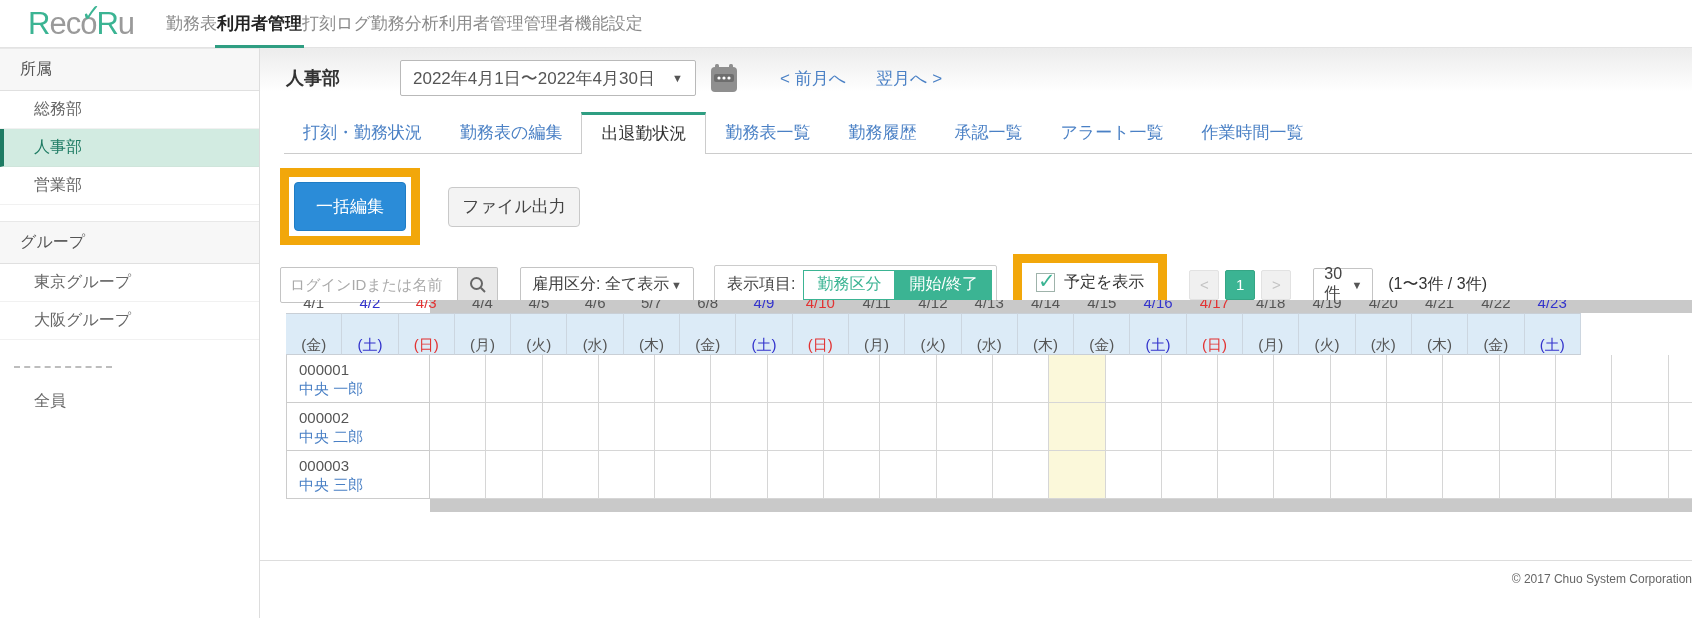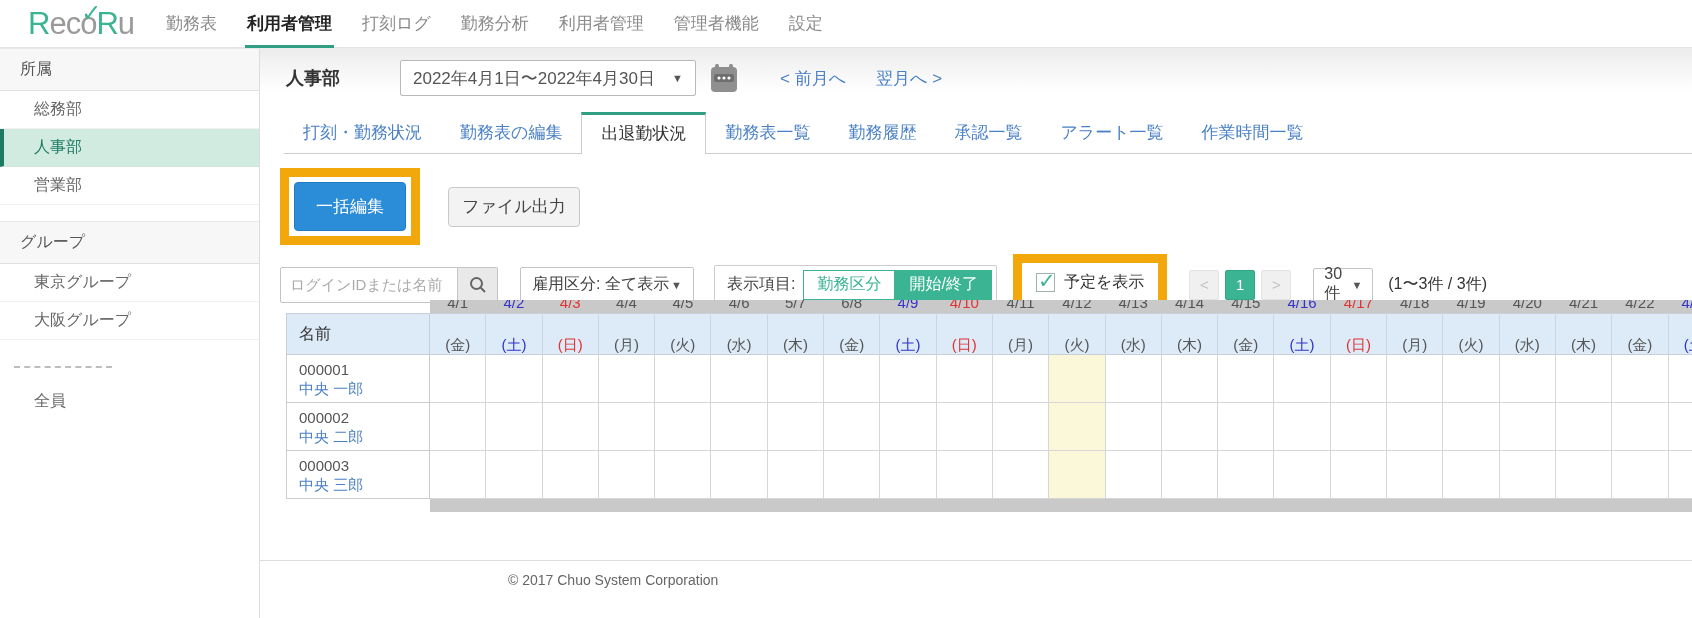--- a/index.html
+++ b/index.html
@@ -10,21 +10,21 @@
   *{box-sizing:border-box; margin:0; padding:0;}
   html,body{width:1692px; height:618px;}
   body{font-family:"Liberation Sans","DejaVu Sans",sans-serif; background:#fff; position:relative; overflow:hidden;}
 
   
   .topnav{position:absolute; top:0; left:0; width:1692px; height:48px; background:#fff; border-bottom:1px solid #e3e3e3; display:flex; align-items:center; z-index:5;}
   .logo{margin-left:28px; font-size:31px; color:#9a9a9a; letter-spacing:-1px; display:flex; align-items:baseline; line-height:1;}
   .logo .t{color:var(--teal);}
   .logo .o{position:relative; display:inline-block;}
   .logo .chk{position:absolute; left:1px; top:-7px; color:var(--teal); font-size:24px; font-weight:bold;}
-  .nav-items{display:flex; gap:30px; margin-left:32px; height:48px; align-items:center;}
+  .nav-items{display:flex; margin-left:32px; height:48px; align-items:center;}
   .nav-item{font-size:17px; color:#8a8a8a; height:48px; line-height:48px; position:relative; cursor:pointer; white-space:nowrap;}
   .nav-item.active{color:#222; font-weight:bold;}
   .nav-item.active::after{content:''; position:absolute; left:-2px; right:-2px; bottom:0; height:3px; background:var(--teal-underline);}
 
   
   .sidebar{position:absolute; top:48px; left:0; width:260px; height:570px; background:#fff; border-right:1px solid #ddd;}
   .side-header{height:43px; background:#f7f7f7; border-bottom:1px solid #e0e0e0; border-top:1px solid #e8e8e8; display:flex; align-items:center; padding-left:20px; color:#555; font-size:16px;}
   .side-item{height:38px; display:flex; align-items:center; padding-left:34px; color:#666; font-size:16px; border-bottom:1px solid #f1f1f1; cursor:pointer;}
   .side-item.selected{background:#d2ebe1; color:var(--teal-dark); border-left:4px solid var(--teal-dark); padding-left:30px; border-bottom:1px solid #cfe5db;}
   .side-gap{height:16px; border-bottom:none;}
@@ -81,21 +81,21 @@
   .hcell{flex:0 0 56.3px; height:42px; background:var(--header-bg); border-top:1px solid #c9cfd6; border-bottom:1px solid #c9cfd6; border-right:1px solid #ccd6e0; display:flex; flex-direction:column; align-items:center; justify-content:flex-end; font-size:15px; color:#555; line-height:19px;gap:23px;}
   .hcell.sat{color:var(--sat);} .hcell.sun{color:var(--sun);}
   .brow{display:flex; width:1440px; height:48px;}
   .bname{flex:0 0 144px; border-left:1px solid #ccc; border-right:1px solid #ccc; border-bottom:1px solid #ccc; background:#fff; padding:5px 0 0 12px; font-size:15px;}
   .emp-id{color:#555; line-height:19px;}
   .emp-name{color:var(--blue-link); line-height:19px; text-decoration:none; cursor:pointer;}
   .bcell{flex:0 0 56.3px; background:#fff; border-right:1px solid #d6d6d6; border-bottom:1px solid #d6d6d6;}
   .bcell.hl{background:var(--hl-col);}
 
   .footer-line{position:absolute; top:512px; left:0; width:1432px; border-top:1px solid #ddd;}
-  .footer-text{position:absolute; top:524px; left:0; width:1432px; text-align:left; padding-left:248px; color:#666; font-size:14px;}
+  .footer-text{position:absolute; top:524px; left:0; width:1432px; text-align:right; padding-left:248px; color:#666; font-size:12px;}
 </style>
 </head>
 <body>
 
 <header class="topnav">
   <div class="logo">
     <span class="t">R</span>
       <span>ec</span>
       <span class="o"><span>o</span><span class="chk">✓</span></span>
       <span class="t">R</span>
@@ -203,21 +203,20 @@
     <div class="pp-select">
       <span>30件</span>
       <span class="caret">▼</span>
     </div>
     <span class="count-info">(1〜3件 / 3件)</span>
   </div>
 
   <div class="table-area">
     <div class="hscroll"></div>
     <div class="thead">
-      <div class="ncell">名前</div>
     <div class="hcell wd">
           <span>4/1</span>
           <span>(金)</span>
         </div>
         <div class="hcell sat">
           <span>4/2</span>
           <span>(土)</span>
         </div>
         <div class="hcell sun">
           <span>4/3</span>

